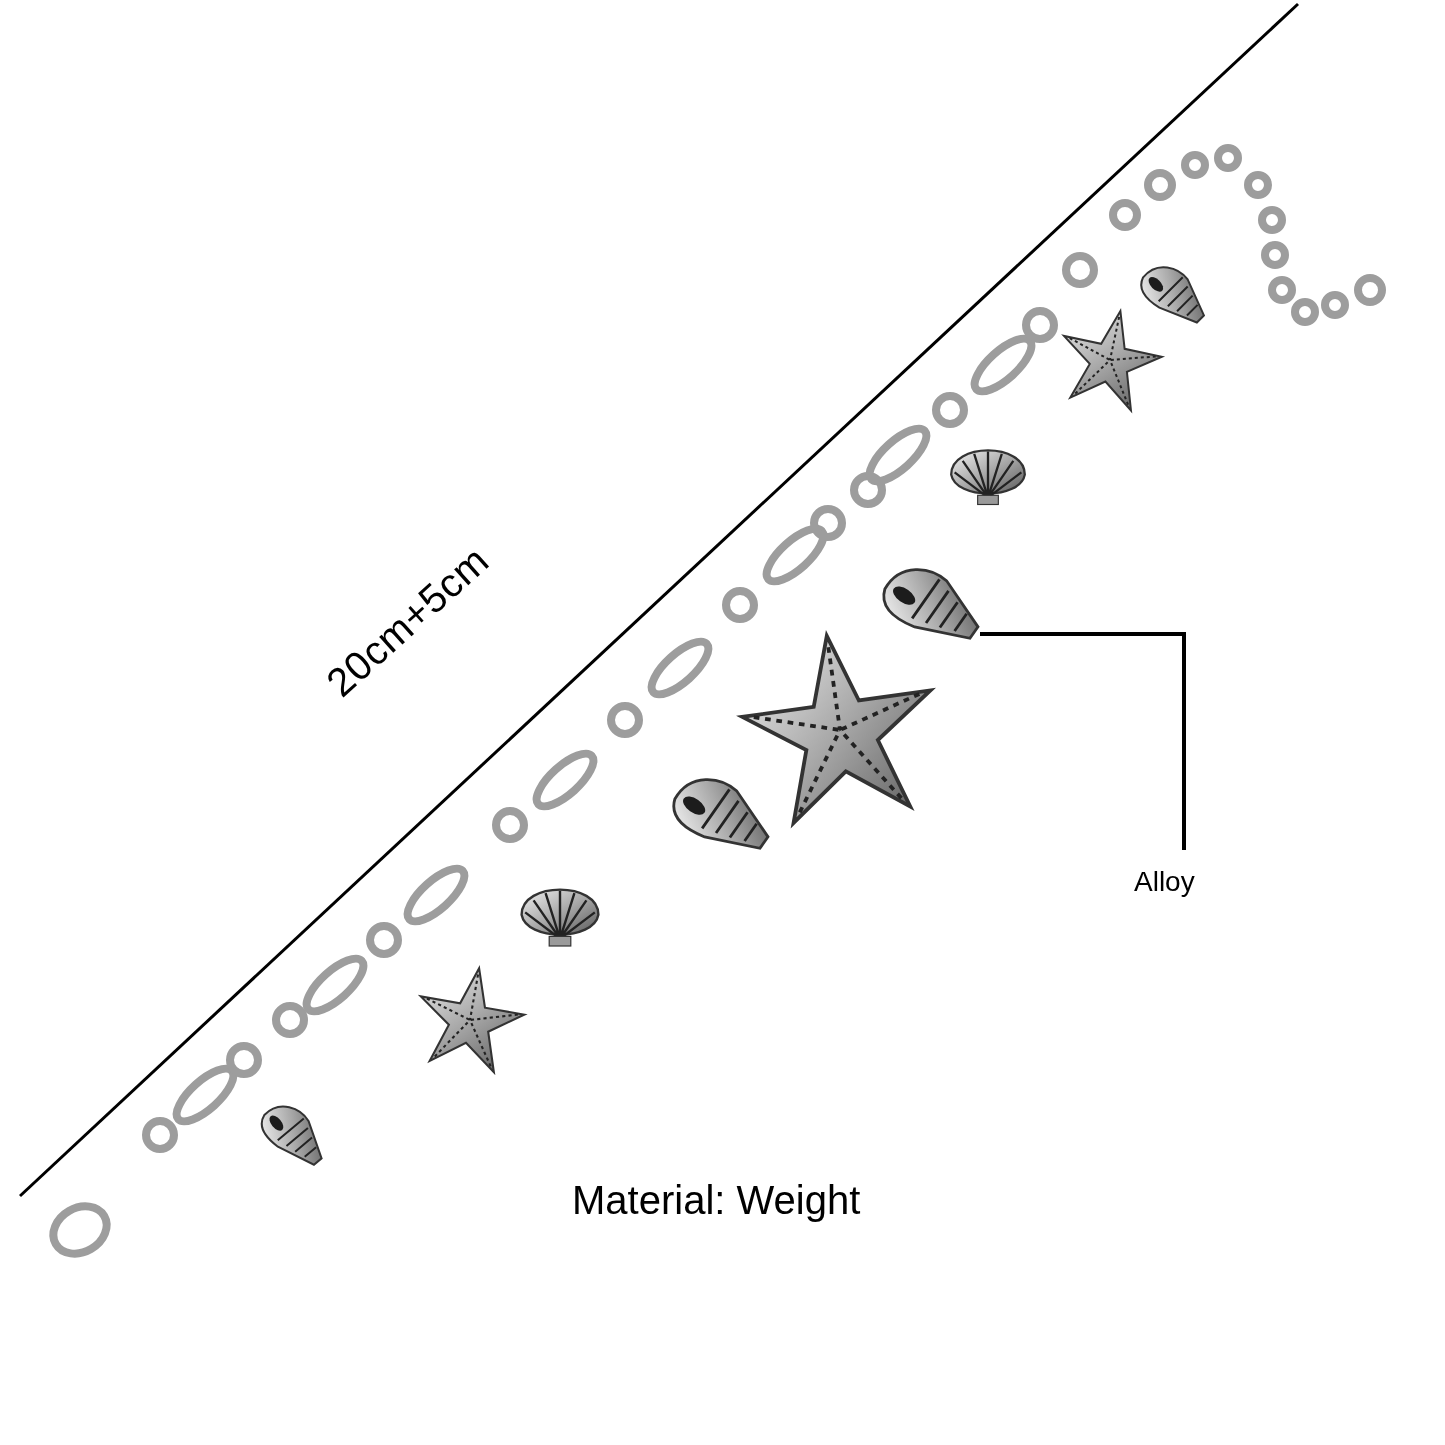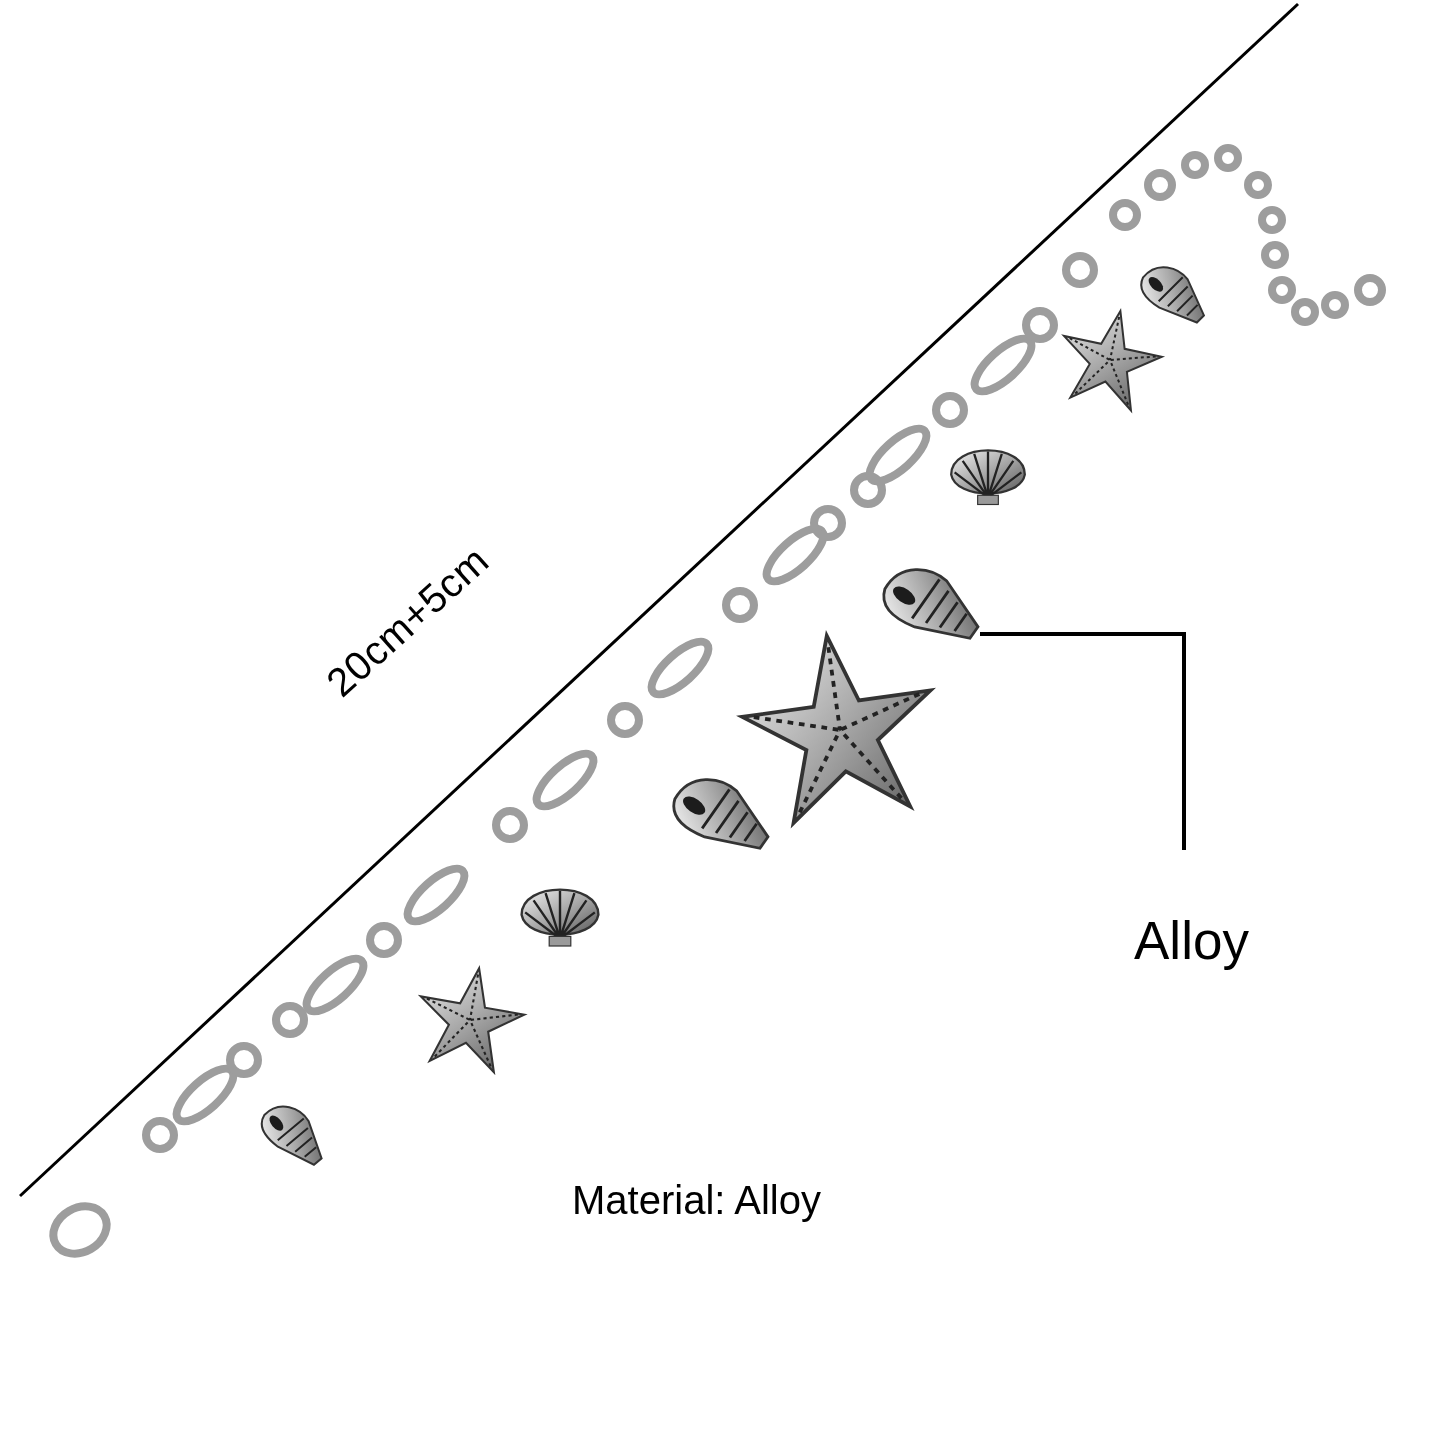--- a/index.html
+++ b/index.html
@@ -1,19 +1,19 @@
 <!DOCTYPE html>
 <html><head>
 <meta charset="utf-8">
 <style>
   html, body { margin: 0; padding: 0; background: #ffffff; }
   .canvas { position: relative; width: 1445px; height: 1445px; background: #ffffff; overflow: hidden; font-family: "Liberation Sans", sans-serif; color: #000; }
   svg.art { position: absolute; left: 0; top: 0; }
   .length-label { position: absolute; left: 318px; top: 672px; font-size: 40px; transform: rotate(-42deg); transform-origin: left top; white-space: nowrap; letter-spacing: 0.5px; }
-  .callout-label { position: absolute; left: 1134px; top: 866px; font-size: 53px; white-space: nowrap; margin-top: 44px; }
+  .callout-label { position: absolute; left: 1134px; top: 866px; font-size: 28px; white-space: nowrap; }
   .spec-material { position: absolute; left: 572px; top: 1178px; font-size: 40px; white-space: nowrap; }
   .spec-weight { position: absolute; left: 606px; top: 1237px; font-size: 40px; white-space: nowrap; }
 </style>
 </head>
 <body>
 
 <div class="canvas">
   <svg class="art" width="1445" height="1445" viewBox="0 0 1445 1445">
     <defs>
       <linearGradient id="metal" x1="0" y1="0" x2="1" y2="1">
@@ -84,14 +84,14 @@
       <use href="#starfish" transform="translate(840,730) scale(1.9) rotate(-8)"></use>
       <use href="#conch" transform="translate(925,600) rotate(-55) scale(1.4)"></use>
       <use href="#scallop" transform="translate(988,470) scale(1.15)"></use>
       <use href="#starfish" transform="translate(1110,360) scale(1.0) rotate(12)"></use>
       <use href="#conch" transform="translate(1170,290) rotate(-45)"></use>
     </g>
   </svg>
 
   <div class="length-label">20cm+5cm</div>
   <div class="callout-label">Alloy</div>
-  <div class="spec-material">Material:  Alloy</div>
+  <div class="spec-material">Material:  Weight</div>
 </div>
 
 </body></html>

